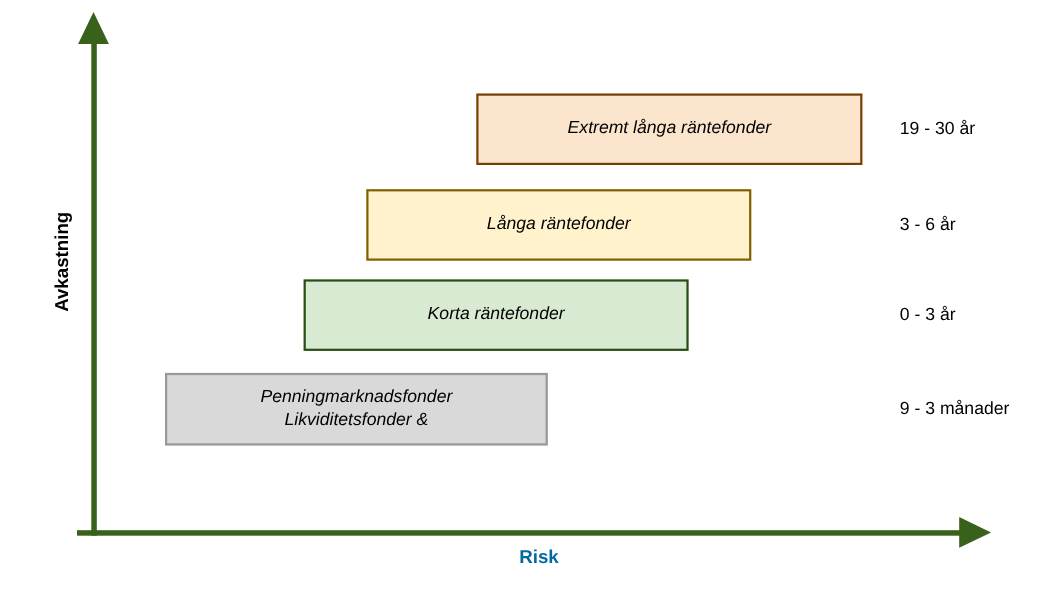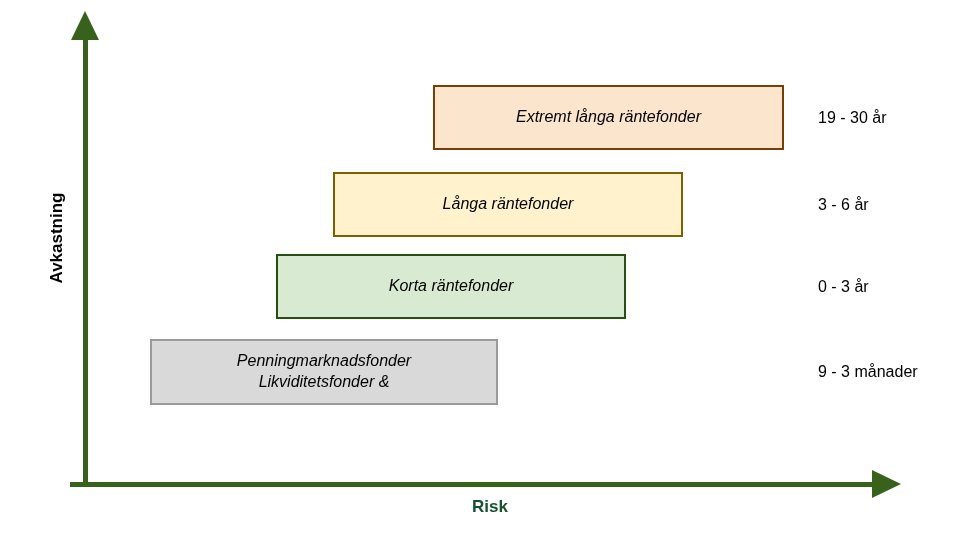--- a/index.html
+++ b/index.html
@@ -24,21 +24,21 @@
     border-top: 14px solid transparent; border-bottom: 14px solid transparent;
     border-left: 29px solid #38611c;
   }
   .y-label {
     position: absolute; left: -43px; top: 228px; width: 200px;
     text-align: center; font-weight: bold; font-size: 17px; color: #000;
     transform: rotate(-90deg);
   }
   .x-label {
     position: absolute; left: 430px; top: 497px; width: 120px;
-    text-align: center; font-weight: bold; font-size: 17px; color: #14532d;
+    text-align: center; font-weight: bold; font-size: 17px; color: #0369a1;
   }
   
   .box {
     position: absolute;
     box-sizing: border-box;
     border: 2px solid #000;
     display: flex;
     flex-direction: column;
     align-items: center;
     justify-content: center;

